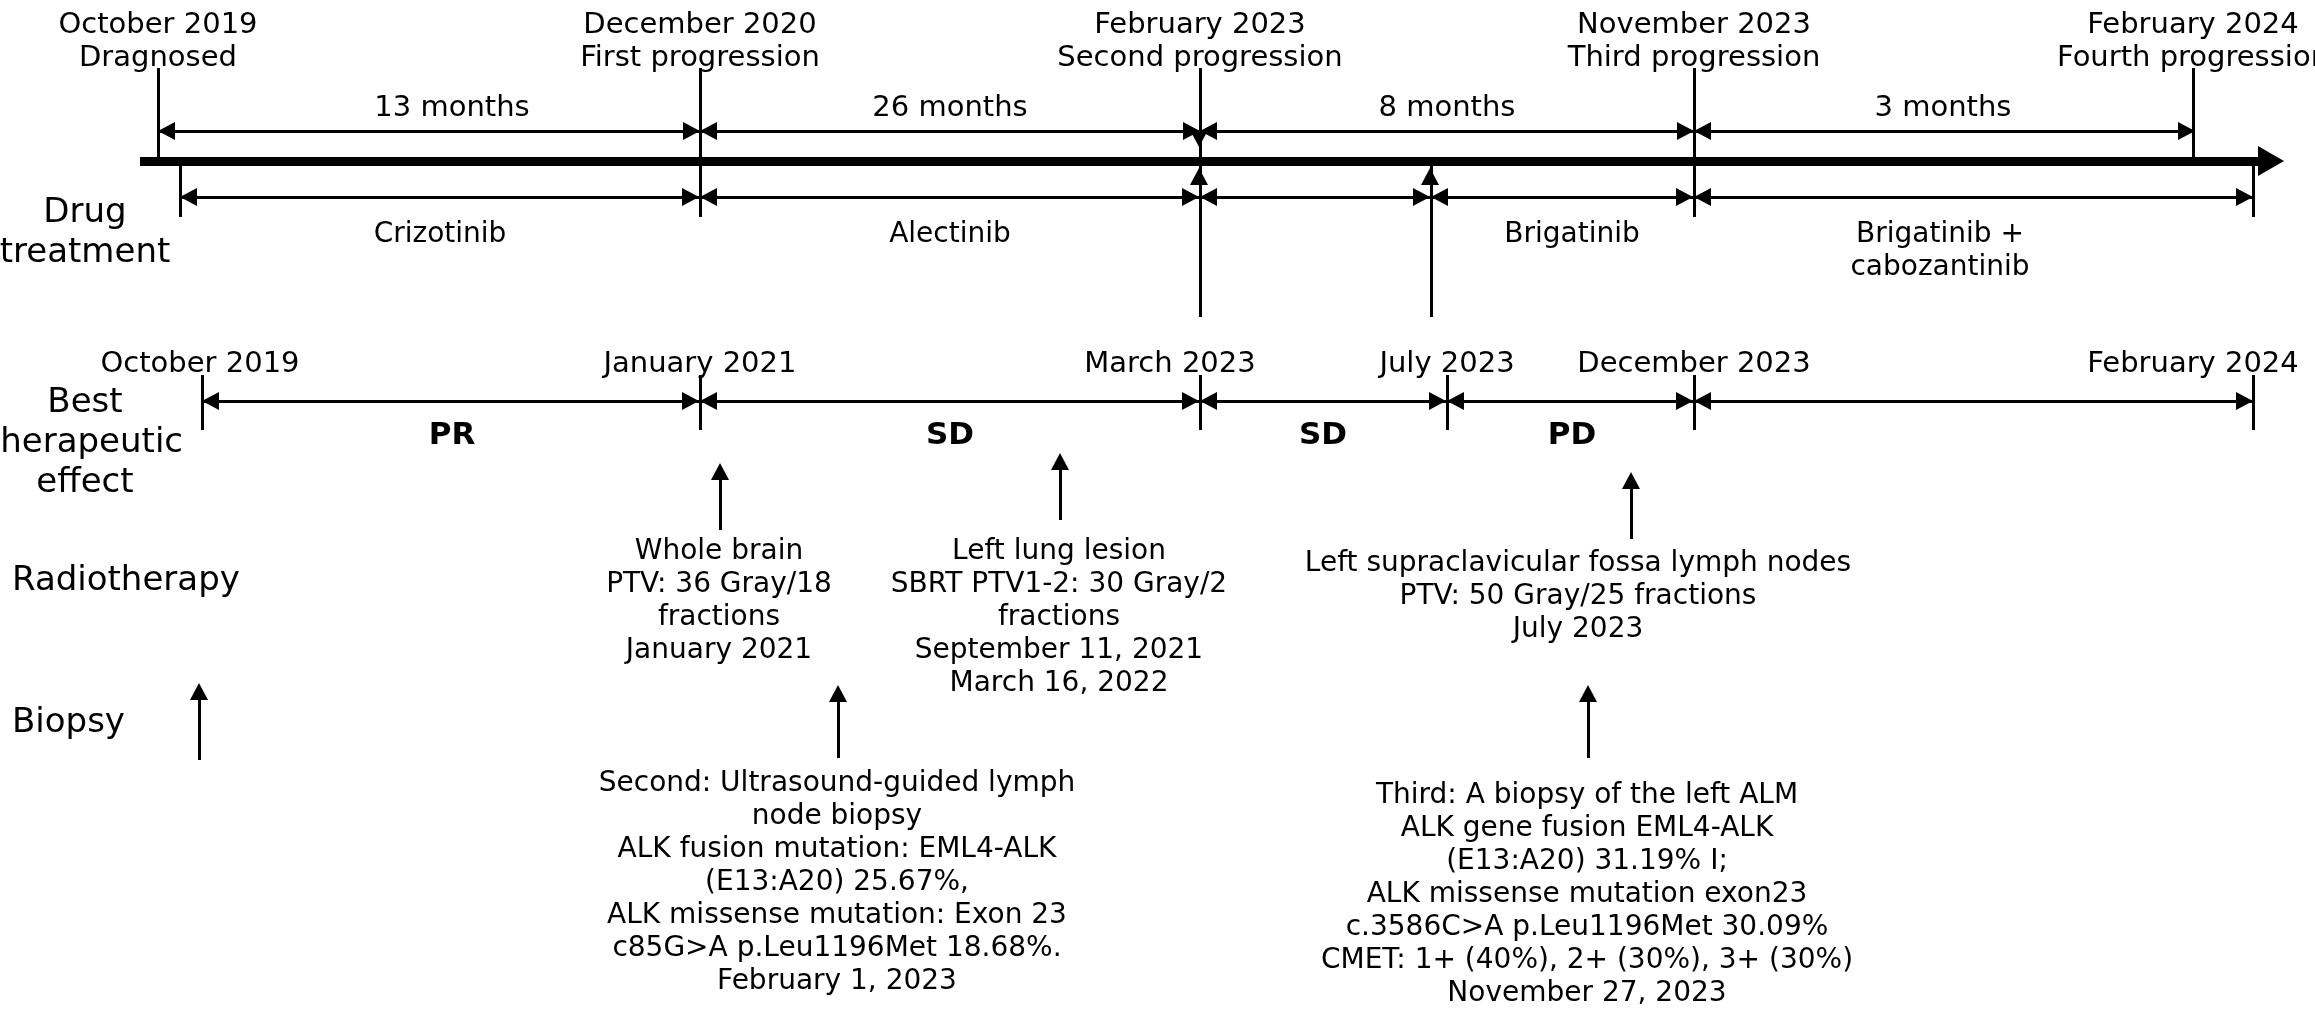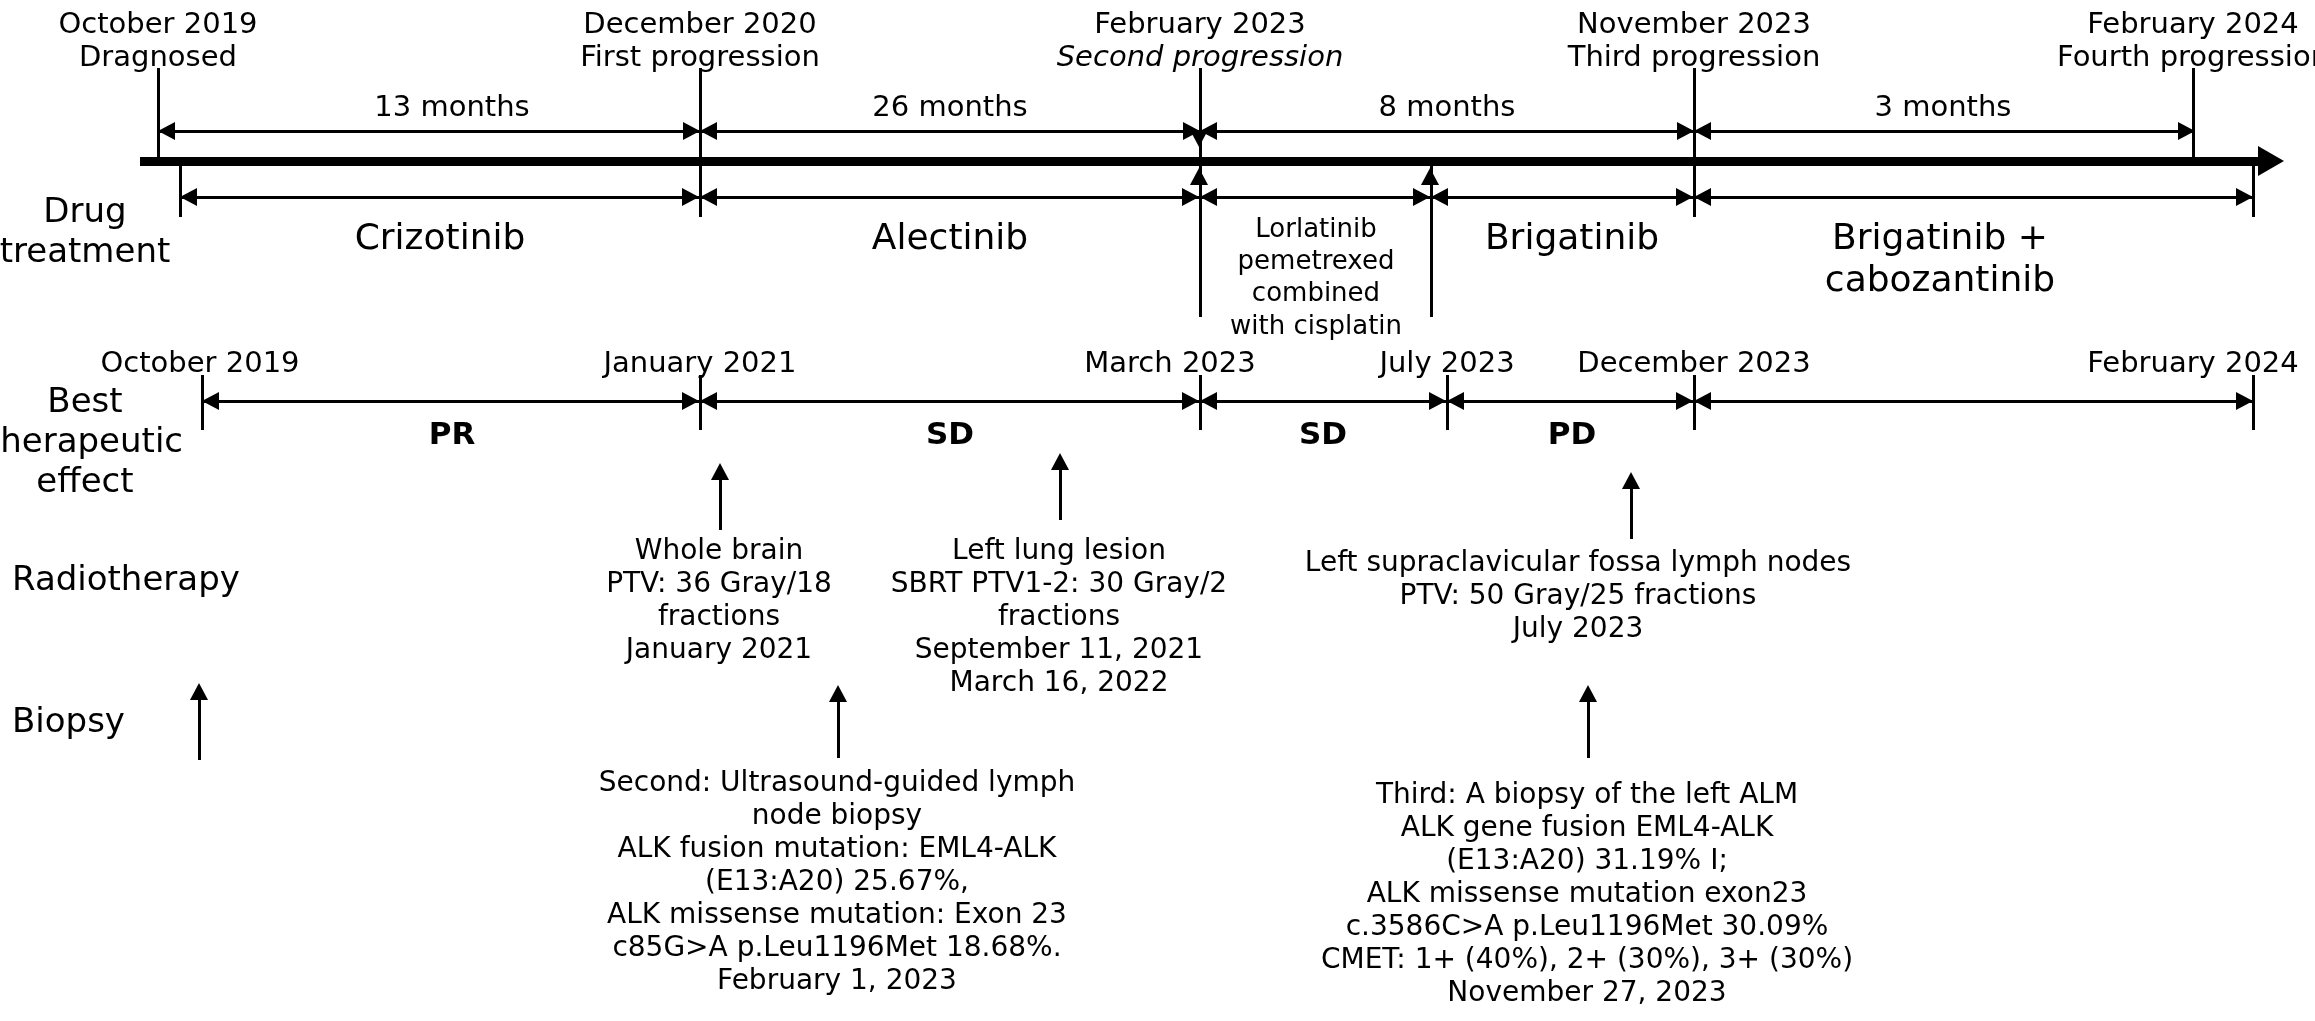--- a/index.html
+++ b/index.html
@@ -23,21 +23,21 @@
     position: absolute;
     color: #000;
     white-space: pre;
     line-height: 1.18;
   }
   .ctr { text-align: center; transform: translateX(-50%); }
   .lft { text-align: left; }
 
   .f-hdr   { font-size: 29px; }
   .f-dur   { font-size: 29px; }
-  .f-drug  { font-size: 36px; }
+  .f-drug  { font-size: 28px; }
   .f-drug-sm { font-size: 26px; }
   .f-row   { font-size: 34px; }
   .f-date  { font-size: 29px; }
   .f-eff   { font-size: 31px; font-weight: bold; }
   .f-note  { font-size: 28px; }
 
   
   .hline {
     position: absolute;
     background: #000;
@@ -94,21 +94,21 @@
 
 <div id="canvas">
 
   <div class="txt f-hdr ctr" style="left:158px; top:6px;">October 2019</div>
   <div class="txt f-hdr ctr" style="left:158px; top:39px;">Dragnosed</div>
 
   <div class="txt f-hdr ctr" style="left:700px; top:6px;">December 2020</div>
   <div class="txt f-hdr ctr" style="left:700px; top:39px;">First progression</div>
 
   <div class="txt f-hdr ctr" style="left:1200px; top:6px;">February 2023</div>
-  <div class="txt f-hdr ctr" style="left:1200px; top:39px;font-style:italic;">Second progression</div>
+  <div class="txt f-hdr ctr" style="left:1200px; top:39px;">Second progression</div>
 
   <div class="txt f-hdr ctr" style="left:1694px; top:6px;">November 2023</div>
   <div class="txt f-hdr ctr" style="left:1694px; top:39px;">Third progression</div>
 
   <div class="txt f-hdr ctr" style="left:2193px; top:6px;">February 2024</div>
   <div class="txt f-hdr ctr" style="left:2193px; top:39px;">Fourth progression</div>
 
   <div class="txt f-dur ctr" style="left:452px; top:89px;">13 months</div>
   <div class="txt f-dur ctr" style="left:950px; top:89px;">26 months</div>
   <div class="txt f-dur ctr" style="left:1447px; top:89px;">8 months</div>
@@ -156,21 +156,20 @@
   <div class="ah ah-r" style="left:1676px; top:188px;"></div>
   <div class="ah ah-l" style="left:1694px; top:188px;"></div>
   <div class="ah ah-r" style="left:2236px; top:188px;"></div>
 
   <div class="ah ah-u" style="left:1190px; top:168px;"></div>
   <div class="ah ah-u" style="left:1421px; top:168px;"></div>
   <div class="ah ah-d" style="left:1190px; top:130px;"></div>
 
   <div class="txt f-drug ctr" style="left:440px; top:216px;">Crizotinib</div>
   <div class="txt f-drug ctr" style="left:950px; top:216px;">Alectinib</div>
-  <div class="txt f-drug-sm ctr" style="left:1316px; top:212px; line-height:1.24;"><span>Lorlatinib<br>pemetrexed<br>combined<br>with cisplatin</span></div>
   <div class="txt f-drug ctr" style="left:1572px; top:216px;">Brigatinib</div>
   <div class="txt f-drug ctr" style="left:1940px; top:216px;"><span>Brigatinib +<br>cabozantinib</span></div>
 
   <div class="txt f-row ctr" style="left:85px; top:380px;"><span>Best<br>therapeutic<br>effect</span></div>
 
   <div class="txt f-date ctr" style="left:200px; top:345px;">October 2019</div>
   <div class="txt f-date ctr" style="left:700px; top:345px;">January 2021</div>
   <div class="txt f-date ctr" style="left:1170px; top:345px;text-align:right;">March 2023</div>
   <div class="txt f-date ctr" style="left:1447px; top:345px;">July 2023</div>
   <div class="txt f-date ctr" style="left:1694px; top:345px;">December 2023</div>

